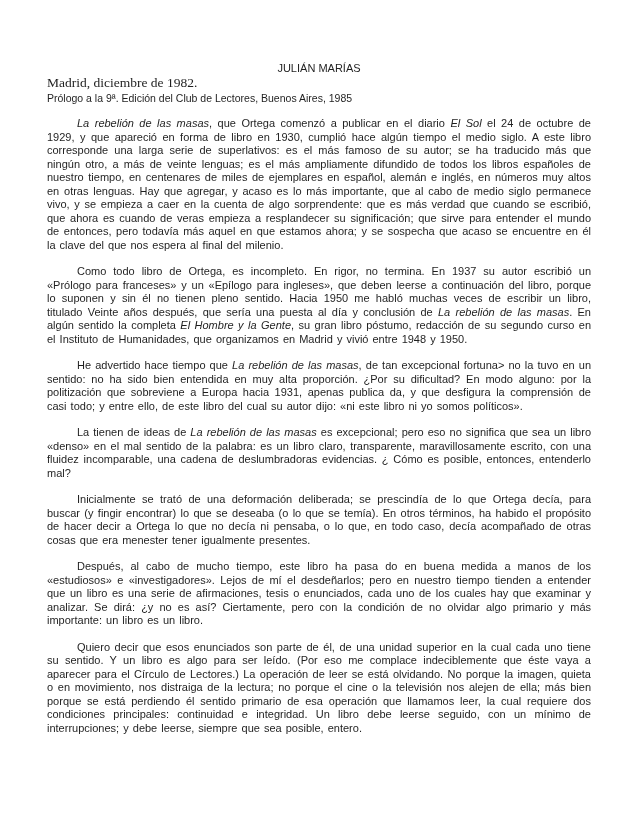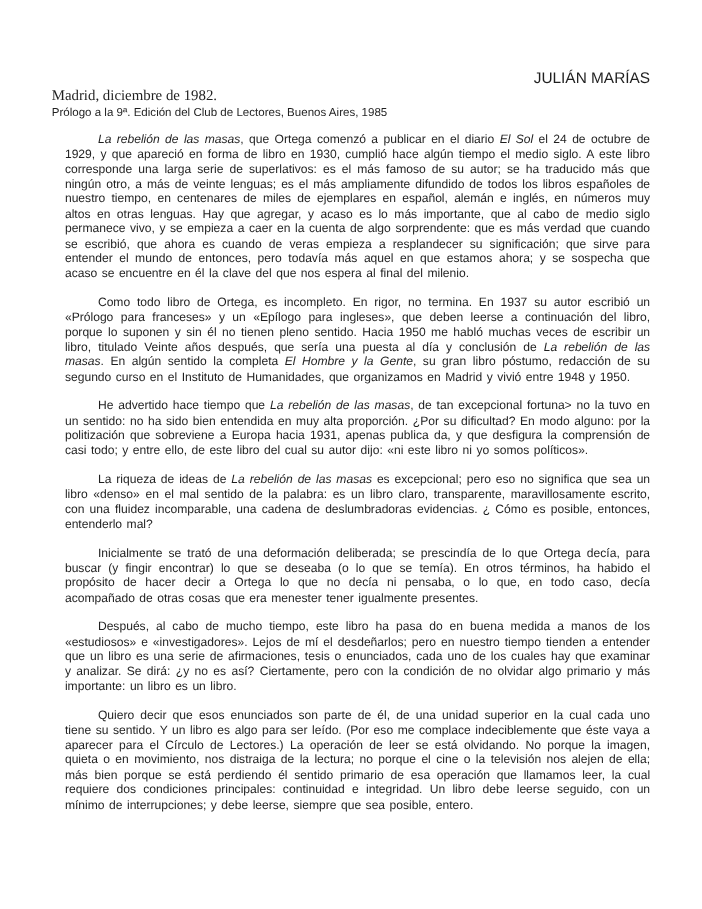--- a/index.html
+++ b/index.html
@@ -22,55 +22,55 @@
     font-family: "Liberation Sans", sans-serif;
   }
   .doc-title {
     text-align: center;
     font-size: 14.5px;
     font-weight: bold;
     letter-spacing: 0.2px;
     margin: 0 0 3px 0;
   }
   .doc-author {
-    text-align: right;
-    font-size: 14px;
+    text-align: center;
+    font-size: 11px;
     margin: 0 0 1px 0;
   }
   .doc-dateline {
     font-family: "Liberation Serif", serif;
     font-size: 13.5px;
     margin: 0 0 1px 0;
   }
   .doc-edition {
     font-size: 10.5px;
     margin: 0 0 9px 0;
   }
   .doc-body p.para {
     font-size: 11px;
     line-height: 13.5px;
     text-align: justify;
     text-indent: 30px;
-    margin: 13px 0 0 12px;
+    margin: 13px 0 0 0;
     word-spacing: 1px;
   }
   .doc-body p.para em {
     font-style: italic;
   }
 </style>
 </head>
 <body>
 
 <div class="page">
   <div class="doc-author">JULIÁN MARÍAS</div>
   <div class="doc-dateline">Madrid, diciembre de 1982.</div>
   <div class="doc-edition">Prólogo a la 9ª. Edición del Club de Lectores, Buenos Aires, 1985</div>
 
   <div class="doc-body">
       <p class="para"><em>La rebelión de las masas</em><span>, que Ortega comenzó a publicar en el diario </span><em>El Sol</em><span> el 24 de octubre de 1929, y que apareció en forma de libro en 1930, cumplió hace algún tiempo el medio siglo. A este libro corresponde una larga serie de superlativos: es el más famoso de su autor; se ha traducido más que ningún otro, a más de veinte lenguas; es el más ampliamente difundido de todos los libros españoles de nuestro tiempo, en centenares de miles de ejemplares en español, alemán e inglés, en números muy altos en otras lenguas. Hay que agregar, y acaso es lo más importante, que al cabo de medio siglo permanece vivo, y se empieza a caer en la cuenta de algo sorprendente: que es más verdad que cuando se escribió, que ahora es cuando de veras empieza a resplandecer su significación; que sirve para entender el mundo de entonces, pero todavía más aquel en que estamos ahora; y se sospecha que acaso se encuentre en él la clave del que nos espera al final del milenio.</span></p>
       <p class="para"><span>Como todo libro de Ortega, es incompleto. En rigor, no termina. En 1937 su autor escribió un «Prólogo para franceses» y un «Epílogo para ingleses», que deben leerse a continuación del libro, porque lo suponen y sin él no tienen pleno sentido. Hacia 1950 me habló muchas veces de escribir un libro, titulado Veinte años después, que sería una puesta al día y conclusión de </span><em>La rebelión de las masas</em><span>. En algún sentido la completa </span><em>El Hombre y la Gente</em><span>, su gran libro póstumo, redacción de su segundo curso en el Instituto de Humanidades, que organizamos en Madrid y vivió entre 1948 y 1950.</span></p>
       <p class="para"><span>He advertido hace tiempo que </span><em>La rebelión de las masas</em><span>, de tan excepcional fortuna&gt; no la tuvo en un sentido: no ha sido bien entendida en muy alta proporción. ¿Por su dificultad? En modo alguno: por la politización que sobreviene a Europa hacia 1931, apenas publica da, y que desfigura la comprensión de casi todo; y entre ello, de este libro del cual su autor dijo: «ni este libro ni yo somos políticos».</span></p>
-      <p class="para"><span>La riqueza de ideas de </span><em>La rebelión de las masas</em><span> es excepcional; pero eso no significa que sea un libro «denso» en el mal sentido de la palabra: es un libro claro, transparente, maravillosamente escrito, con una fluidez incomparable, una cadena de deslumbradoras evidencias. ¿ Cómo es posible, entonces, entenderlo mal?</span></p>
+      <p class="para"><span>La tienen de ideas de </span><em>La rebelión de las masas</em><span> es excepcional; pero eso no significa que sea un libro «denso» en el mal sentido de la palabra: es un libro claro, transparente, maravillosamente escrito, con una fluidez incomparable, una cadena de deslumbradoras evidencias. ¿ Cómo es posible, entonces, entenderlo mal?</span></p>
       <p class="para"><span>Inicialmente se trató de una deformación deliberada; se prescindía de lo que Ortega decía, para buscar (y fingir encontrar) lo que se deseaba (o lo que se temía). En otros términos, ha habido el propósito de hacer decir a Ortega lo que no decía ni pensaba, o lo que, en todo caso, decía acompañado de otras cosas que era menester tener igualmente presentes.</span></p>
       <p class="para"><span>Después, al cabo de mucho tiempo, este libro ha pasa do en buena medida a manos de los «estudiosos» e «investigadores». Lejos de mí el desdeñarlos; pero en nuestro tiempo tienden a entender que un libro es una serie de afirmaciones, tesis o enunciados, cada uno de los cuales hay que examinar y analizar. Se dirá: ¿y no es así? Ciertamente, pero con la condición de no olvidar algo primario y más importante: un libro es un libro.</span></p>
       <p class="para"><span>Quiero decir que esos enunciados son parte de él, de una unidad superior en la cual cada uno tiene su sentido. Y un libro es algo para ser leído. (Por eso me complace indeciblemente que éste vaya a aparecer para el Círculo de Lectores.) La operación de leer se está olvidando. No porque la imagen, quieta o en movimiento, nos distraiga de la lectura; no porque el cine o la televisión nos alejen de ella; más bien porque se está perdiendo él sentido primario de esa operación que llamamos leer, la cual requiere dos condiciones principales: continuidad e integridad. Un libro debe leerse seguido, con un mínimo de interrupciones; y debe leerse, siempre que sea posible, entero.</span></p>
     </div>
 </div>
 
 </body></html>

